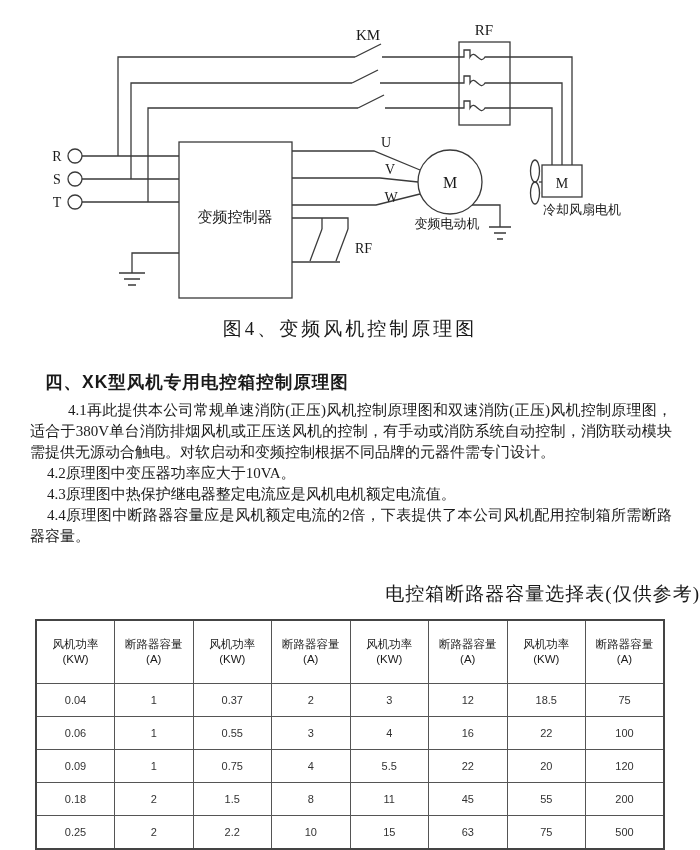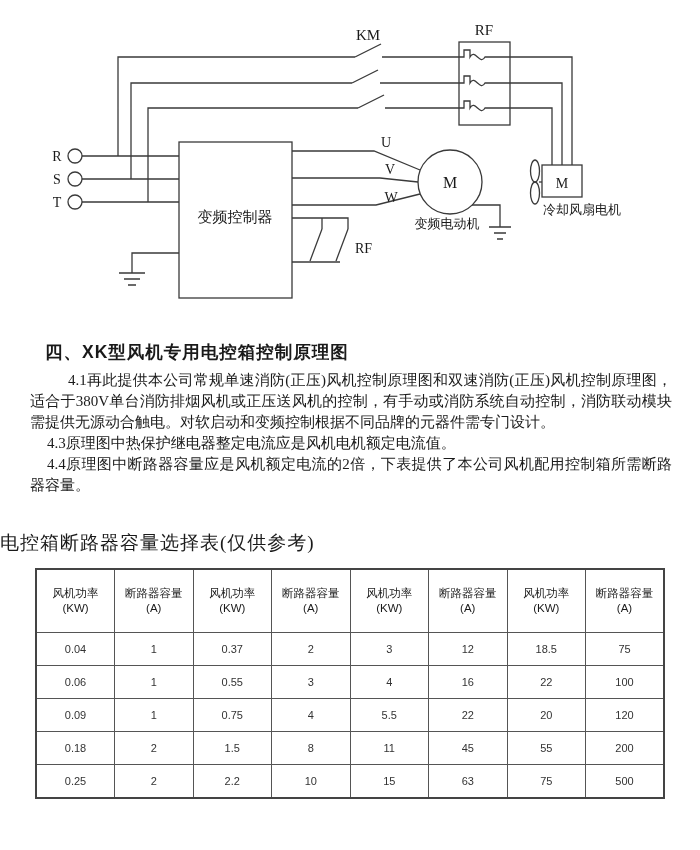--- a/index.html
+++ b/index.html
@@ -18,21 +18,21 @@
     font-weight:bold; font-size:17.5px; letter-spacing:1px;
   }
   .body-text {
     margin:0 28px 12px 30px; font-size:15px; line-height:21px;
     text-align:justify;
   }
   .body-text p { margin:0; }
   .body-text p.p-first { text-indent:38px; }
   .body-text p.p-next  { text-indent:17px; }
   .table-title {
-    text-align:left; font-size:19px; letter-spacing:1px; margin-top:34px;
+    text-align:right; font-size:19px; letter-spacing:1px; margin-top:34px;
   }
   table.sel {
     border-collapse:collapse; margin:12px auto 0; width:630px;
     table-layout:fixed; border:2px solid #444;
     font-family:"Liberation Sans", sans-serif;
   }
   table.sel th, table.sel td {
     border:1px solid #555; text-align:center; padding:4px;
   }
   table.sel th {
@@ -118,25 +118,27 @@
       <text x="391" y="202" font-size="14" text-anchor="middle">W</text>
       <text x="235" y="222" font-size="15" text-anchor="middle">变频控制器</text>
       <text x="450" y="188" font-size="16" text-anchor="middle">M</text>
       <text x="447" y="228" font-size="13" text-anchor="middle">变频电动机</text>
       <text x="562" y="188" font-size="14" text-anchor="middle">M</text>
       <text x="582" y="214" font-size="13" text-anchor="middle">冷却风扇电机</text>
       <text x="355" y="253" font-size="14">RF</text>
     </g>
   </svg>
 
+  <div class="fig-caption">图4、变频风机控制原理图</div>
 
   <div class="heading">四、XK型风机专用电控箱控制原理图</div>
 
   <div class="body-text">
     <p class="p-first">4.1再此提供本公司常规单速消防(正压)风机控制原理图和双速消防(正压)风机控制原理图，适合于380V单台消防排烟风机或正压送风机的控制，有手动或消防系统自动控制，消防联动模块需提供无源动合触电。对软启动和变频控制根据不同品牌的元器件需专门设计。</p>
+    <p class="p-next">4.2原理图中变压器功率应大于10VA。</p>
     <p class="p-next">4.3原理图中热保护继电器整定电流应是风机电机额定电流值。</p>
     <p class="p-next">4.4原理图中断路器容量应是风机额定电流的2倍，下表提供了本公司风机配用控制箱所需断路器容量。</p>
   </div>
 
   <div class="table-title">电控箱断路器容量选择表(仅供参考)</div>
 
   <table class="sel">
     <thead>
       <tr>
         <th><span>风机功率</span><span class="unit">(KW)</span></th>

